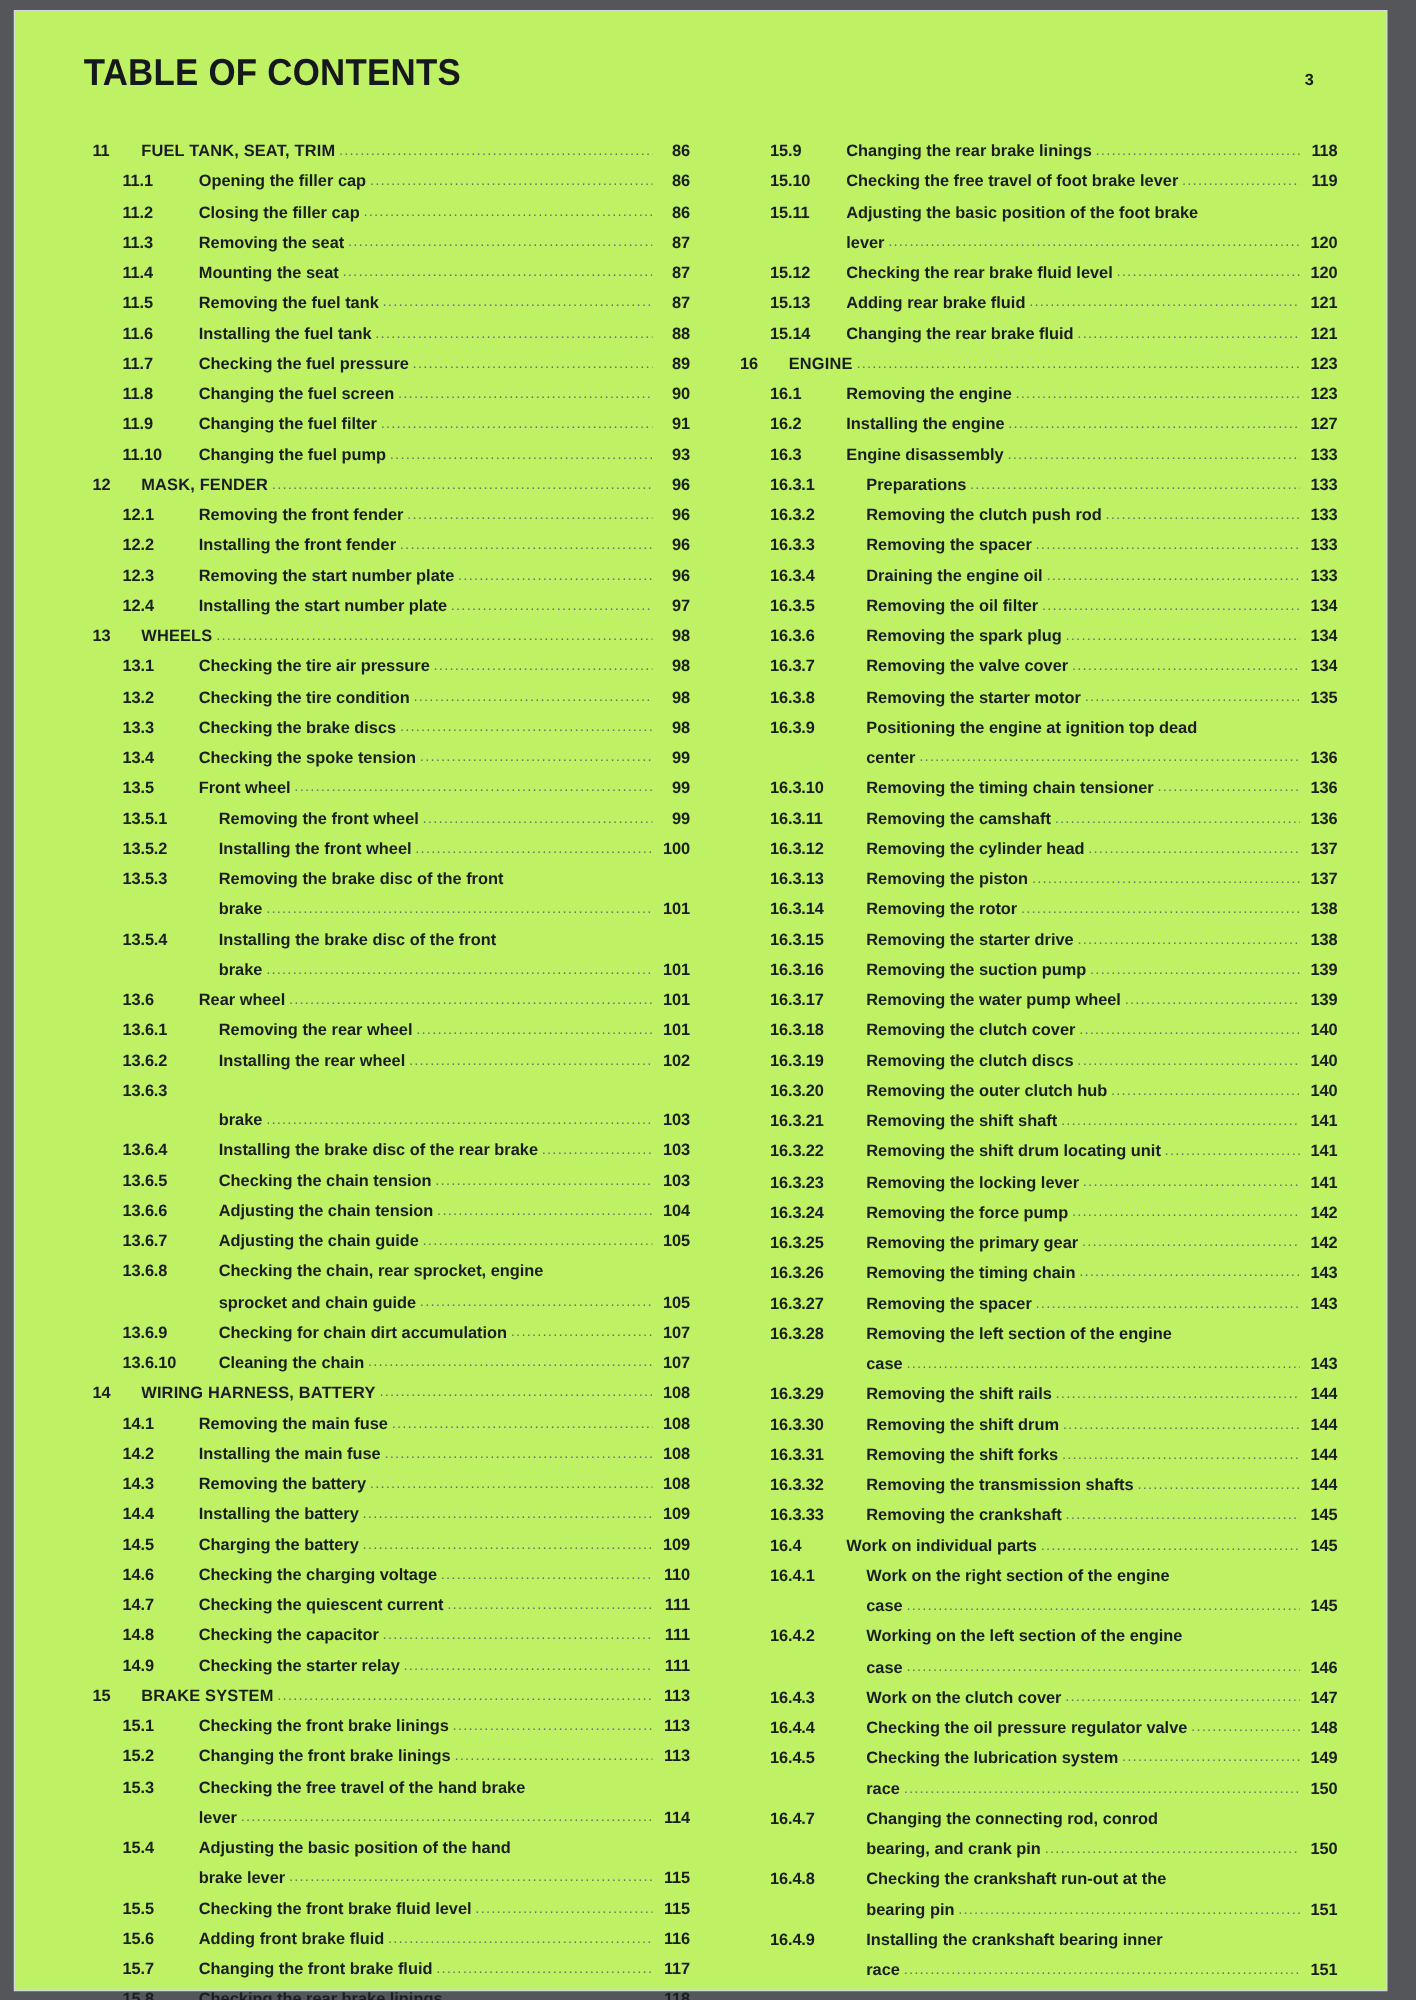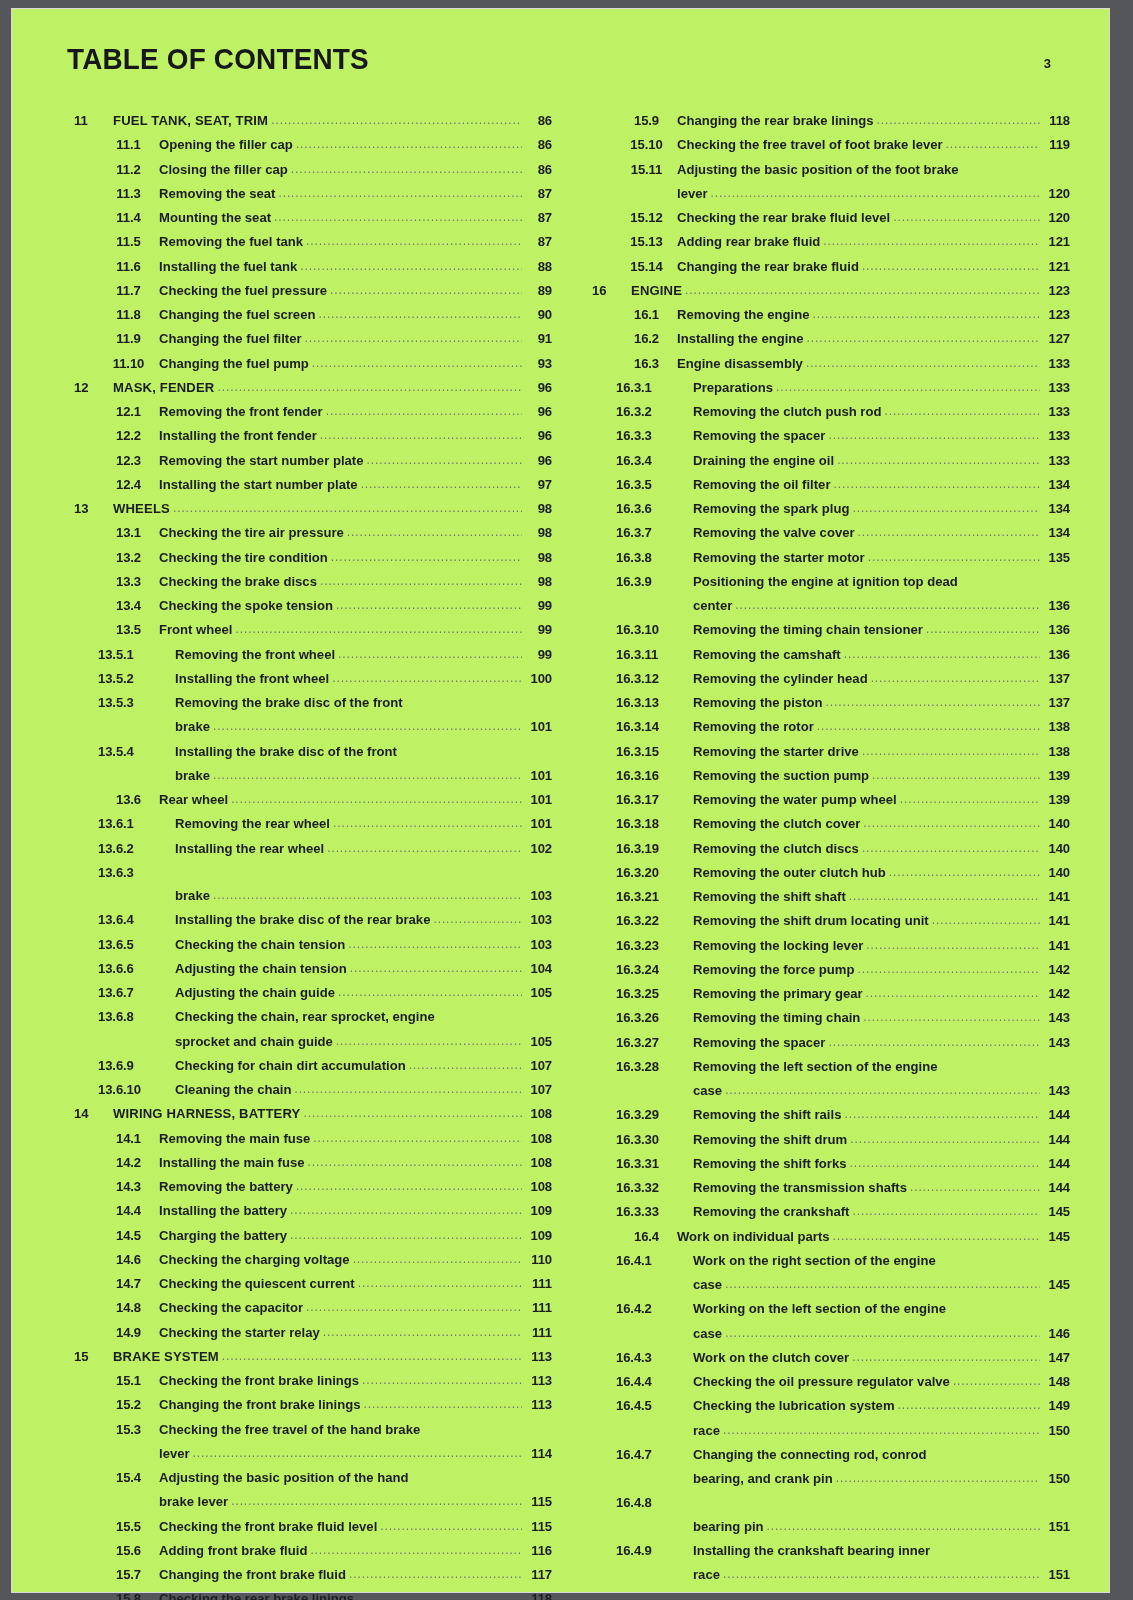--- a/index.html
+++ b/index.html
@@ -114,21 +114,21 @@
     flex: 0 0 auto;
     font-weight: bold;
     text-align: right;
     letter-spacing: -0.1px;
   }
   
   .lvl0 > .e-num   { width: 39px; margin-left: 15px; }
   .lvl0 .e-title   { font-weight: bold; letter-spacing: 0.15px; }
   .lvl0 .e-page    { width: 30px; }
 
-  .lvl1 > .e-num   { width: 61px; margin-left: 39px; text-align: center; }
+  .lvl1 > .e-num   { width: 61px; margin-left: 39px; }
   .lvl1 .e-title   { font-weight: bold; }
   .lvl1 .e-page    { width: 30px; }
 
   .lvl2 > .e-num   { width: 77px; margin-left: 39px; }
   .lvl2 .e-title   { font-weight: bold; }
   .lvl2 .e-page    { width: 30px; }
 
   
   .toc-entry.cont .e-num { visibility: hidden; }
   .toc-entry.nodots .e-dots { visibility: hidden; }
@@ -1091,20 +1091,25 @@
           <div class="toc-entry lvl2 cont">
             <span class="e-num"></span>
             <span class="e-body">
               <span class="e-title">bearing, and crank pin</span>
               <span class="e-dots">........................................................................................................................</span>
               <span class="e-page">150</span>
             </span>
           </div>
           <div class="toc-entry lvl2 nodots nopage">
             <span class="e-num">16.4.8</span>
+            <span class="e-body">
+              <span class="e-title">Checking the crankshaft run-out at the</span>
+              <span class="e-dots">........................................................................................................................</span>
+              <span class="e-page"></span>
+            </span>
           </div>
           <div class="toc-entry lvl2 cont">
             <span class="e-num"></span>
             <span class="e-body">
               <span class="e-title">bearing pin</span>
               <span class="e-dots">........................................................................................................................</span>
               <span class="e-page">151</span>
             </span>
           </div>
           <div class="toc-entry lvl2 nodots nopage">

